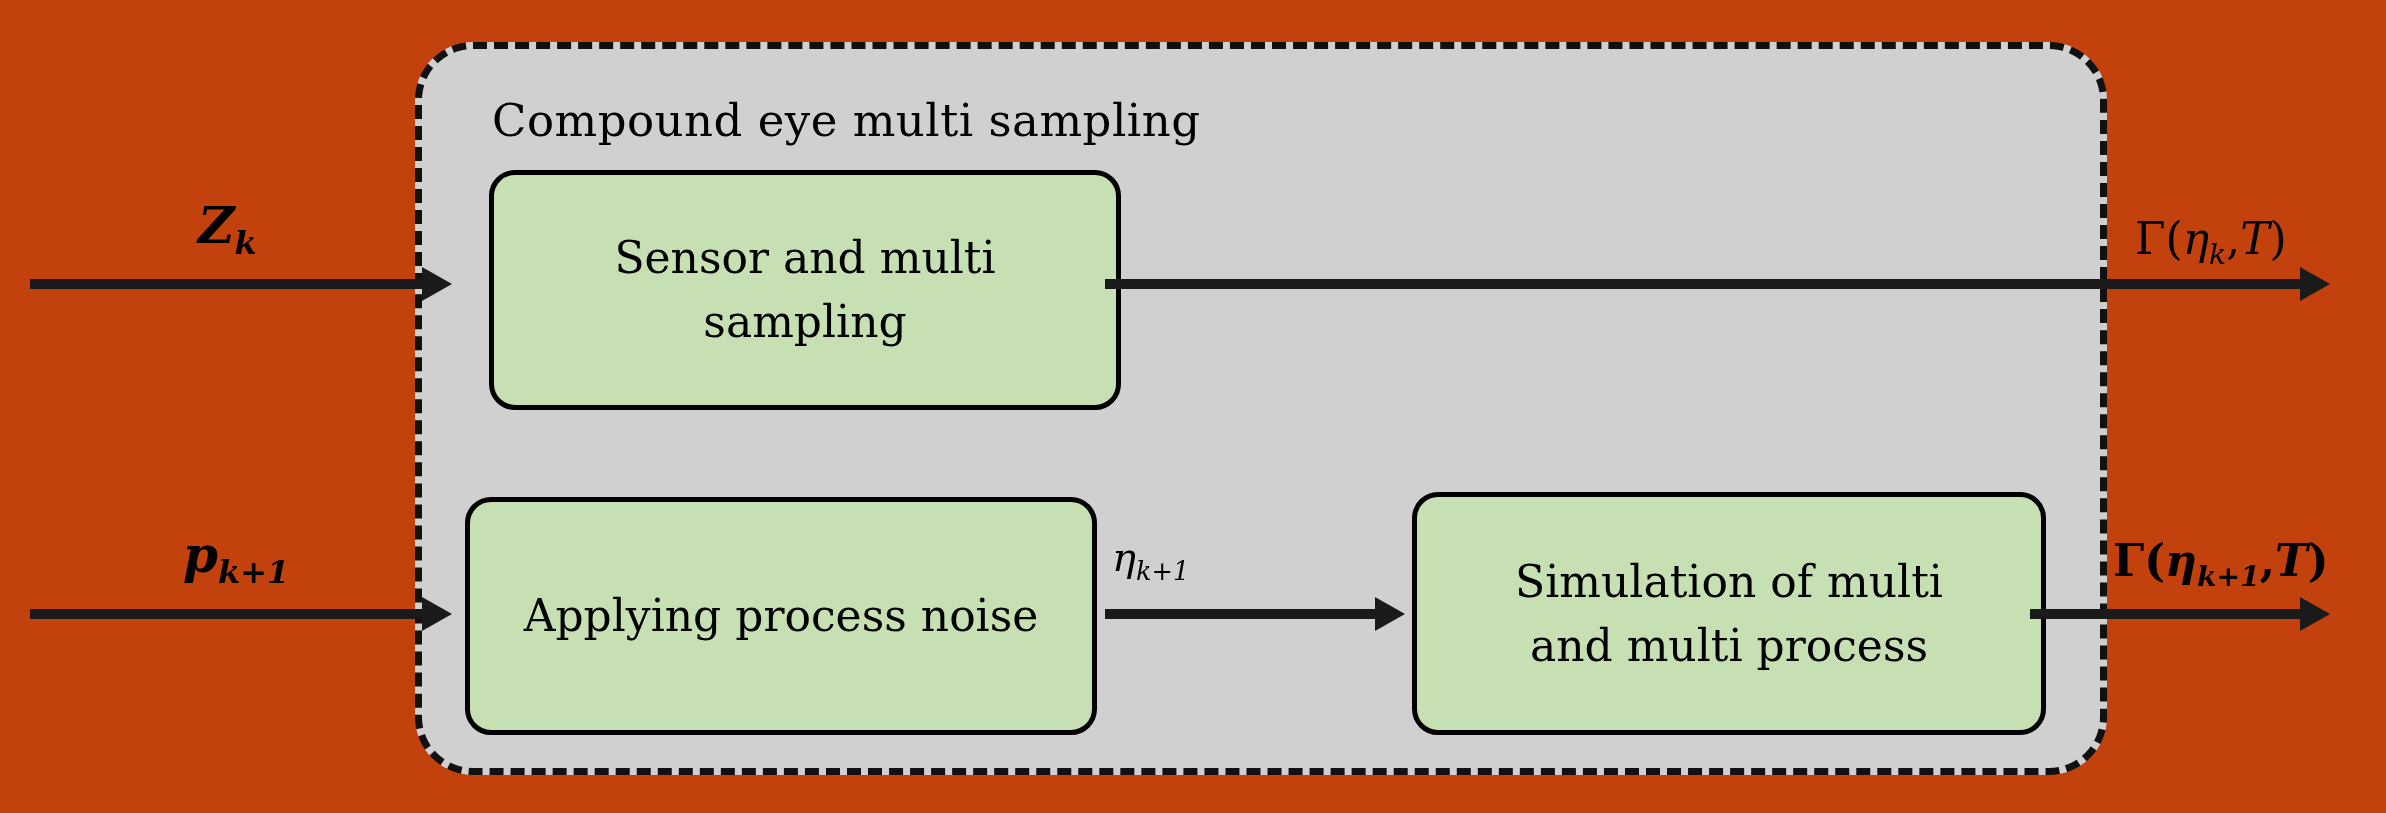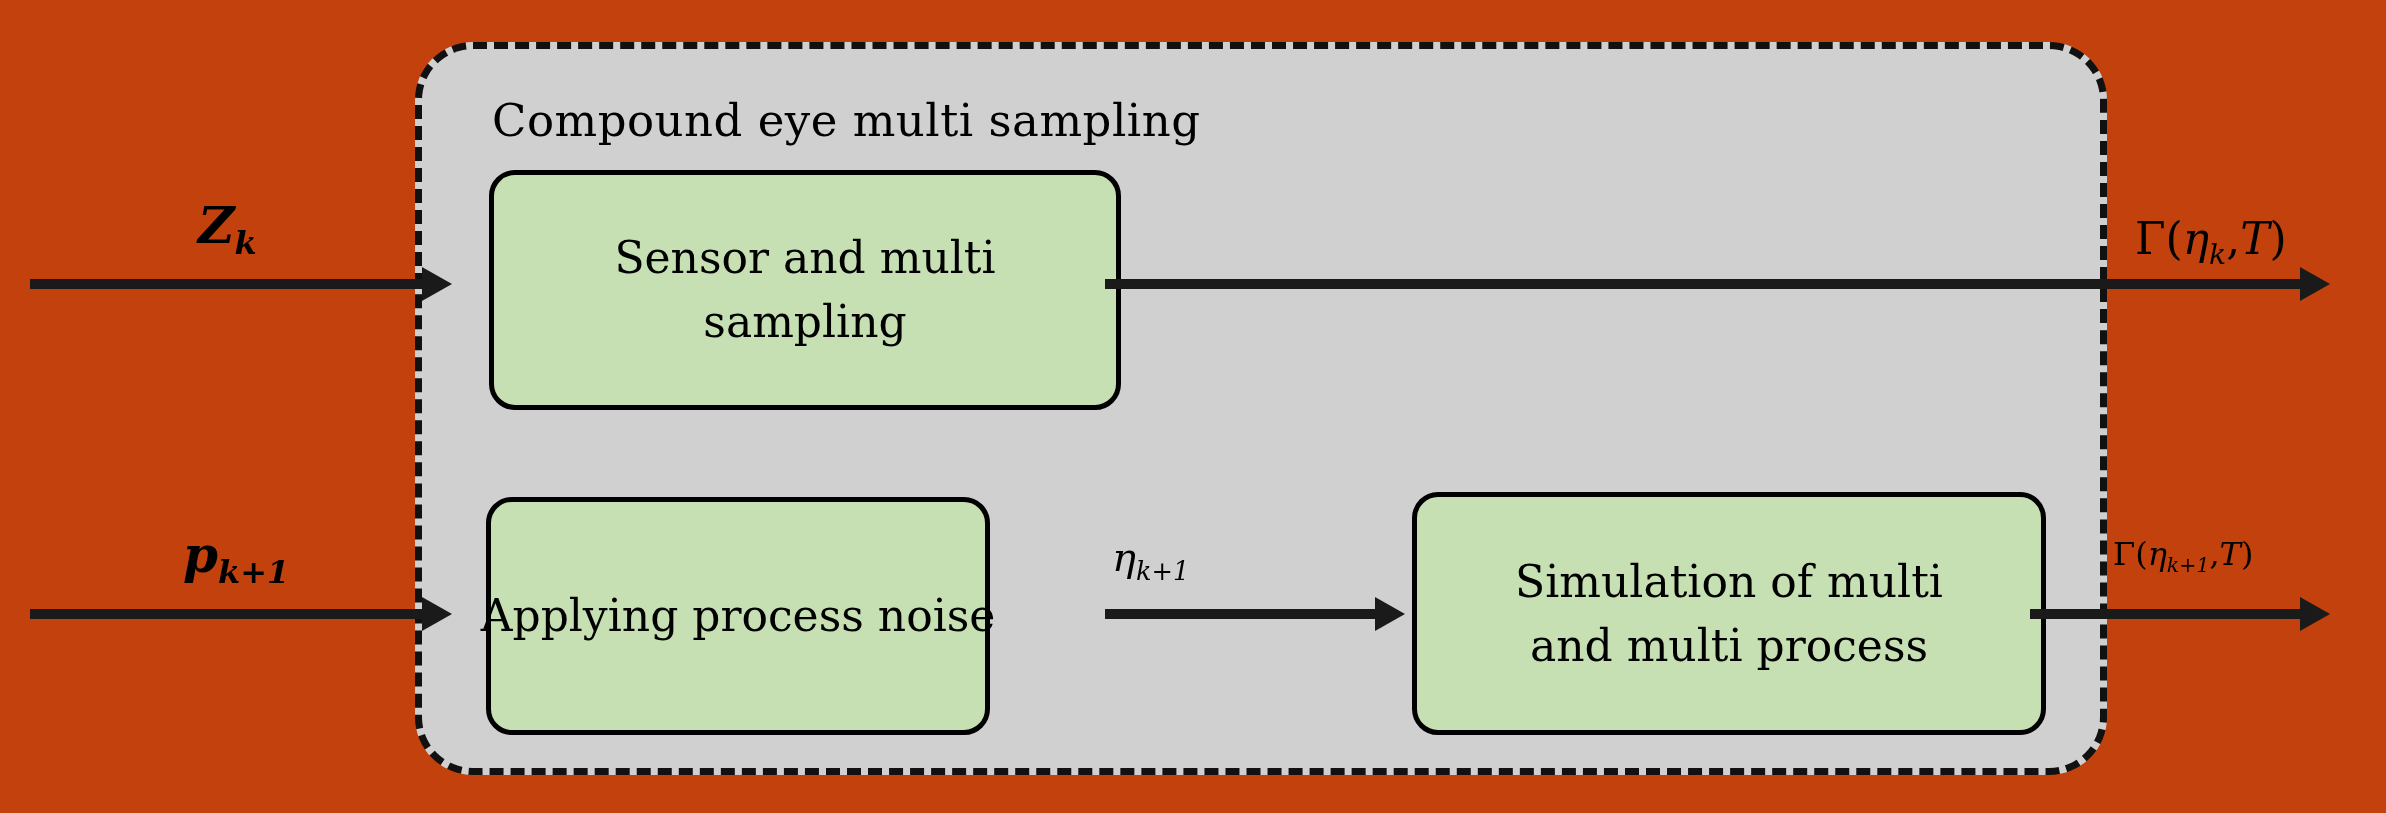--- a/index.html
+++ b/index.html
@@ -59,23 +59,23 @@
     padding: 4px 10px;
     margin-left: 12px;
   }
   #box-sensor {
     left: 477px;
     top: 170px;
     width: 632px;
     height: 240px;
   }
   #box-noise {
-    left: 474px;
+    left: 453px;
     top: 497px;
-    width: 504px;
+    width: 632px;
     height: 238px;
   }
   #box-sim {
     left: 1400px;
     top: 492px;
     width: 634px;
     height: 243px;
   }
   .proc-line { display: block; white-space: nowrap; }
 
@@ -126,21 +126,21 @@
   .sub-lite {
     font-size: 0.64em;
     vertical-align: sub;
     font-style: italic;
   }
 
   #label-zk      { left: 198px;  top: 196px; font-size: 50px; font-weight: bold; }
   #label-pk1     { left: 183px;  top: 525px; font-size: 50px; font-weight: bold; }
   #label-eta-k1  { left: 1112px; top: 534px; font-size: 40px; }
   #label-gamma-k { left: 2135px; top: 205px; font-size: 44px; margin-top: 8px; }
-  #label-gamma-k1{ left: 2113px; top: 535px; font-size: 32px; }
+  #label-gamma-k1{ left: 2113px; top: 535px; font-size: 44px; font-weight: bold; }
 </style>
 </head>
 <body>
 
 <div id="canvas">
 
   <div class="group-box"></div>
   <div class="group-title">Compound eye multi sampling</div>
 
   <div class="arrow-line" id="arrow-in-top-line"></div>

